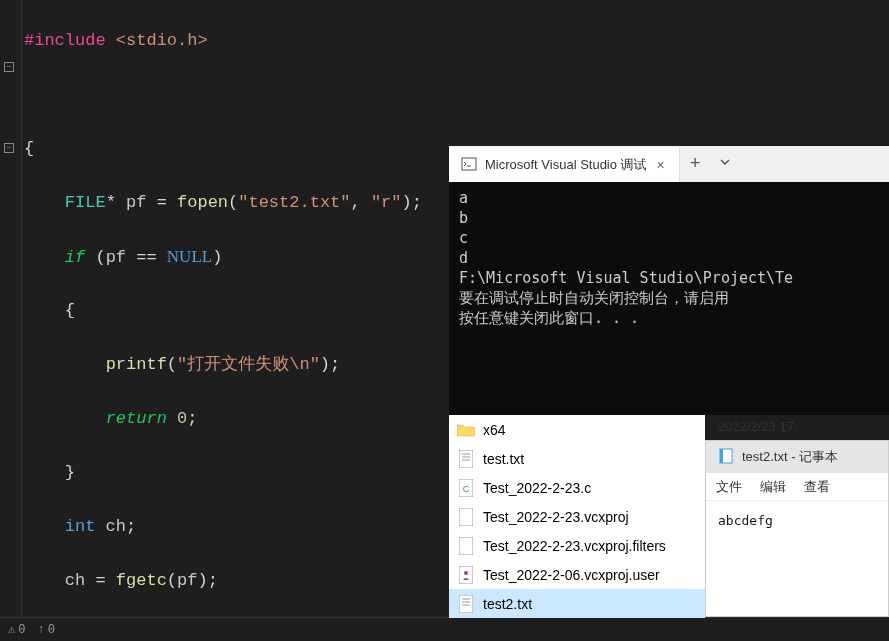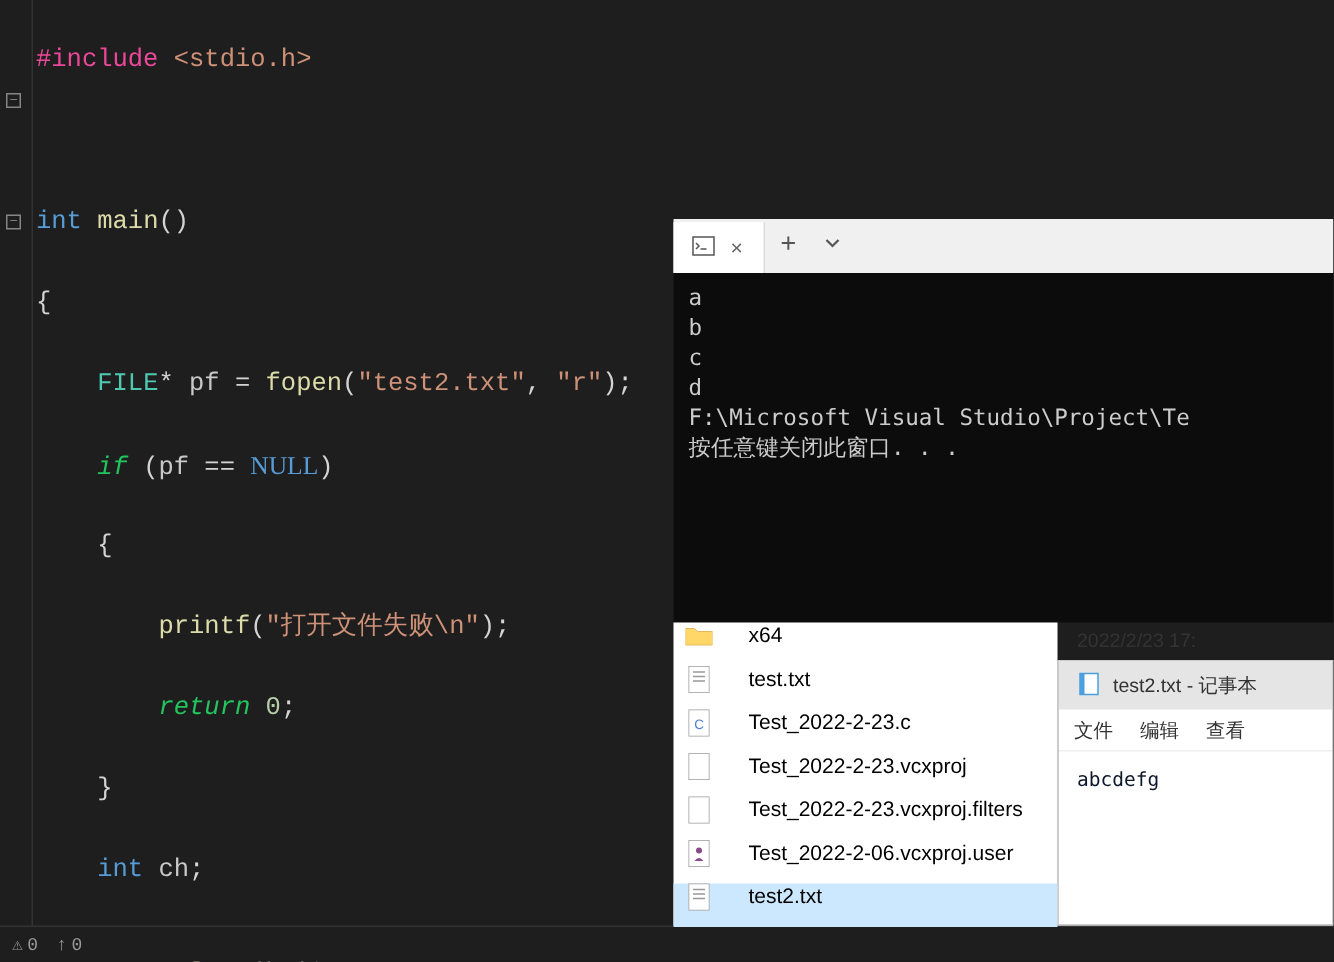--- a/index.html
+++ b/index.html
@@ -144,23 +144,23 @@
       height: 202px;
       background: #fff;
       font-family: "Segoe UI", sans-serif;
       font-size: 14px;
       color: #000;
       z-index: 10;
     }
     .file-row {
       height: 29px;
       display: flex;
-      align-items: flex-start;
+      align-items: center;
       padding: 0 8px;
-      gap: 24px;
+      gap: 8px;
     }
     .file-row.selected { background: #cce8ff; }
     .file-icon { width: 18px; height: 18px; display: flex; align-items: center; justify-content: center; flex-shrink: 0; }
     
     
     .notepad {
       position: absolute;
       top: 440px;
       left: 705px;
       width: 184px;
@@ -213,21 +213,20 @@
 <body>
 
 <div class="editor">
   <div class="gutter">
     <div class="fold-mark" style="top:62px">−</div>
     <div class="fold-mark" style="top:143px">−</div>
   </div>
   <div class="code-content">
 <span class="line"><span class="pp">#include</span><span class="str"> &lt;stdio.h&gt;</span></span>
 <span class="line"></span>
-<span class="line"><span class="kw">int</span><span class="punc"> </span><span class="func">main</span><span class="punc">()</span></span>
 <span class="line"><span class="punc">{</span></span>
 <span class="line"><span>    </span><span class="type">FILE</span><span class="punc">* </span><span class="var2">pf</span><span class="punc"> = </span><span class="func">fopen</span><span class="punc">(</span><span class="str">"test2.txt"</span><span class="punc">, </span><span class="str">"r"</span><span class="punc">);</span></span>
 <span class="line"><span>    </span><span class="macro">if</span><span class="punc"> (</span><span class="var2">pf</span><span class="punc"> == </span><span class="null">NULL</span><span class="punc">)</span></span>
 <span class="line"><span>    </span><span class="punc">{</span></span>
 <span class="line"><span>        </span><span class="func">printf</span><span class="punc">(</span><span class="str">"打开文件失败\n"</span><span class="punc">);</span></span>
 <span class="line"><span>        </span><span class="macro">return</span><span class="lit"> 0</span><span class="punc">;</span></span>
 <span class="line"><span>    </span><span class="punc">}</span></span>
 <span class="line"><span>    </span><span class="kw">int</span><span class="var2"> ch</span><span class="punc">;</span></span>
 <span class="line"><span>    </span><span class="var2">ch</span><span class="punc"> = </span><span class="func">fgetc</span><span class="punc">(</span><span class="var2">pf</span><span class="punc">);</span></span>
 
@@ -257,38 +256,40 @@
 <div class="console-window">
   <div class="console-tabbar">
     <div class="console-tab">
       <span>
         <svg width="16" height="16" viewBox="0 0 16 16">
             <rect x="1" y="2" width="14" height="12" fill="none" stroke="#555" stroke-width="1"></rect>
             <path d="M3 6 L5 8 L3 10" fill="none" stroke="#555" stroke-width="1"></path>
             <line x1="6" y1="10" x2="10" y2="10" stroke="#555"></line>
           </svg>
       </span>
+      <span>Microsoft Visual Studio 调试</span>
       <span class="tab-close">×</span>
     </div>
     <div class="tab-actions">
       <span style="font-size:18px;font-weight:300">+</span>
       <span>
         <svg width="12" height="12" viewBox="0 0 12 12">
             <path d="M2 4 L6 8 L10 4" fill="none" stroke="#555" stroke-width="1.5"></path>
           </svg>
       </span>
     </div>
   </div>
   <div class="console-body">
     <div class="console-line">a</div>
     <div class="console-line">b</div>
     <div class="console-line">c</div>
     <div class="console-line">d</div>
     <div class="console-line"></div>
     <div class="console-line">F:\Microsoft Visual Studio\Project\Te</div>
+    <div class="console-line">要在调试停止时自动关闭控制台，请启用</div>
     <div class="console-line">按任意键关闭此窗口. . .</div>
   </div>
 </div>
 
 <div class="explorer-date-overlay">2022/2/23 17:</div>
 
 <div class="explorer">
   <div class="file-row">
     <span class="file-icon">
       <svg width="18" height="14" viewBox="0 0 18 14">

